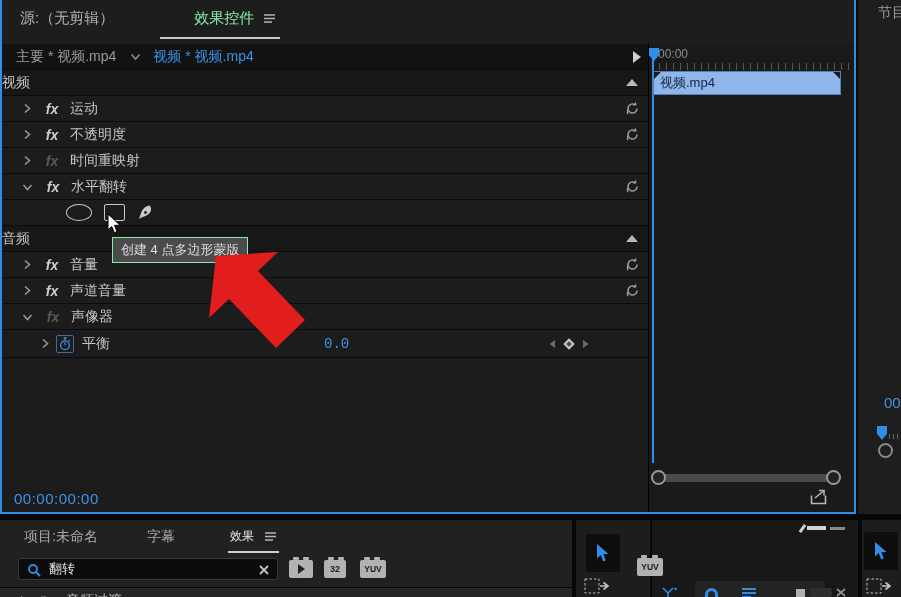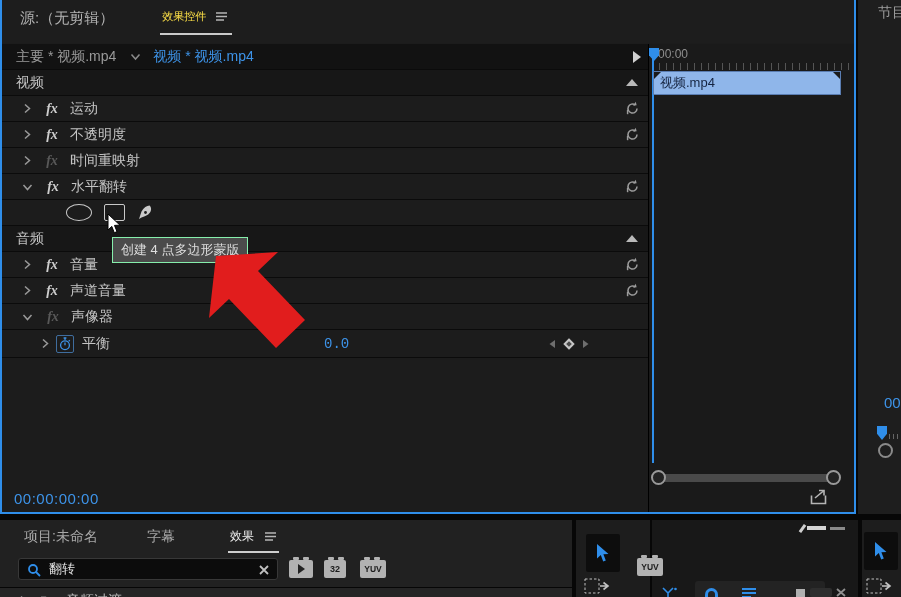--- a/index.html
+++ b/index.html
@@ -6,34 +6,34 @@
   html,body { width:901px; height:597px; overflow:hidden; }
   body { position:relative; background:#070707; font-family:"Liberation Sans","DejaVu Sans",sans-serif; -webkit-font-smoothing:antialiased; }
 
   
   #ec-panel { position:absolute; left:0; top:0; width:856px; height:514px; background:#1c1c1c;
     border-left:2px solid #2f8eea; border-right:2px solid #2f8eea; border-bottom:2px solid #2f8eea; }
   .ec-tabs { height:43px; display:flex; align-items:flex-start; padding:9px 0 0 18px; background:#1d1d1d; }
   .tab-inactive { color:#b2b2b2; font-size:15px; }
   .tab-active-wrap { display:inline-flex; align-items:center; gap:9px; margin-left:46px;
     border-bottom:2px solid #c9c9c9; padding:0 4px 9px 2px; }
-  .tab-active { color:#fde047; font-size:11px; }
+  .tab-active { color:#86efac; font-size:15px;margin-left:32px; }
 
   .ec-left { position:absolute; left:0; top:44px; width:646px; bottom:0; }
   .row { position:relative; display:flex; align-items:center; height:26px; background:#1c1c1c;
     border-bottom:1px solid #0b0b0b; }
   .row-clip { background:#121212; }
   .row-header { background:#171717; }
   .chev { display:flex; margin-left:20px; color:#9a9a9a; }
   .chev-indent { margin-left:38px; }
-  .fx { font-family:Liberation Serif, serif; font-style:italic; font-weight:bold;
+  .fx { font-family:Liberation Sans, sans-serif; font-style:italic; font-weight:bold;
     font-size:14px; color:#cdcdcd; margin-left:10px; width:20px; text-align:center; }
   .fx-dim { color:#585858; }
   .lbl { margin-left:8px; color:#c4c4c4; font-size:14px; }
-  .hdr-lbl { margin-left:14px; color:#c4c4c4; font-size:14px;font-family:Liberation Serif, serif; }
+  .hdr-lbl { color:#c4c4c4; font-size:14px;font-family:Liberation Serif, serif; }
   .reset { margin-left:auto; margin-right:8px; display:flex; color:#9c9c9c; }
   .collapse-tri { margin-left:auto; margin-right:10px; width:0; height:0;
     border-left:6px solid transparent; border-right:6px solid transparent; border-bottom:7px solid #b9b9b9; }
   .clip-master { margin-left:14px; color:#9a9a9a; font-size:14px; }
   .clip-chev { display:flex; margin-left:14px; color:#8a8a8a; }
   .clip-seq { margin-left:12px; color:#3d93e8; font-size:14px; }
   .clip-arrow { margin-left:auto; margin-right:7px; width:0; height:0;
     border-top:6px solid transparent; border-bottom:6px solid transparent; border-left:8px solid #cfcfcf; }
 
   

